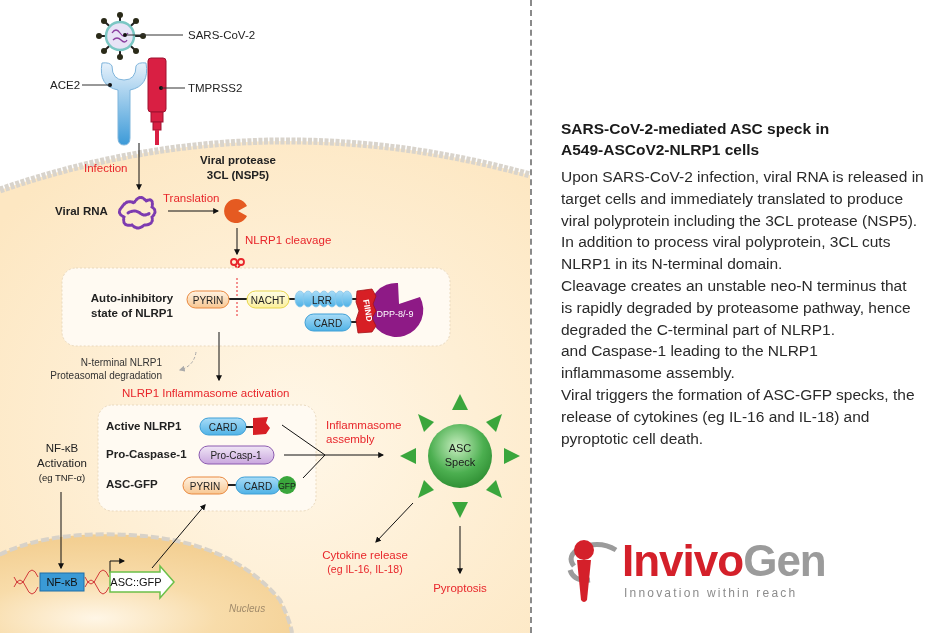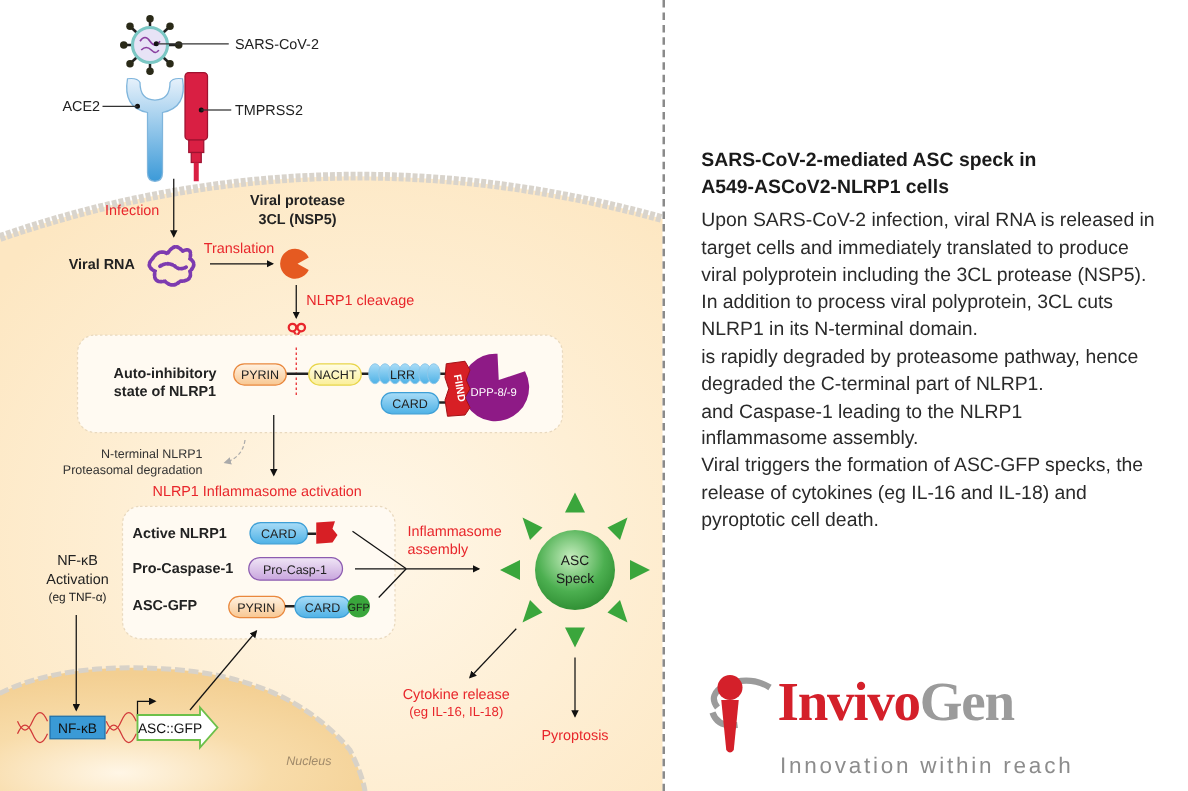--- a/index.html
+++ b/index.html
@@ -5,24 +5,24 @@
   html, body { margin:0; padding:0; }
   body { width:950px; height:633px; position:relative; overflow:hidden; background:#ffffff; font-family:"Liberation Sans", sans-serif; }
   #diagram { position:absolute; left:0; top:0; width:950px; height:633px; }
   .lbl { font-family:"Liberation Sans", sans-serif; }
   .txt-panel { position:absolute; left:561px; top:118px; width:380px; color:#222; }
   .txt-title { font-size:15.5px; font-weight:bold; line-height:21px; color:#1a1a1a; font-family:"Liberation Sans", sans-serif; }
   .txt-body { margin-top:6px; font-size:15.5px; line-height:21.8px; color:#2a2a2a; font-family:"Liberation Sans", sans-serif; }
   .txt-body div { white-space:nowrap; }
   .divider { position:absolute; left:530px; top:0; width:0; height:633px; border-left:2px dashed #8a8a8a; }
   .logo { position:absolute; left:560px; top:530px; width:260px; height:80px; }
-  .logo-word { position:absolute; left:62px; top:6px; font-size:44px; font-weight:bold; letter-spacing:-1px; font-family:Liberation Serif, serif; }
+  .logo-word { position:absolute; left:62px; top:6px; font-size:44px; font-weight:bold; letter-spacing:-1px; font-family:Liberation Sans, sans-serif; }
   .logo-word .a { color:#d4202a; }
   .logo-word .b { color:#9b9b9b; }
-  .logo-tag { position:absolute; left:64px; top:56px; font-size:18px; letter-spacing:2.2px; color:#8c8c8c; font-family:"Liberation Sans", sans-serif; white-space:nowrap;margin-top:16px; }
+  .logo-tag { position:absolute; left:64px; top:56px; font-size:12px; letter-spacing:2.2px; color:#8c8c8c; font-family:"Liberation Sans", sans-serif; white-space:nowrap; }
 </style>
 </head>
 <body>
 
 <svg id="diagram" viewBox="0 0 950 633" xmlns="http://www.w3.org/2000/svg">
   <defs>
     <radialGradient id="cellGrad" cx="0.55" cy="0.6" r="0.7">
       <stop offset="0" stop-color="#fff7e8"></stop>
       <stop offset="1" stop-color="#fde7c2"></stop>
     </radialGradient>
@@ -277,20 +277,21 @@
   <div class="txt-title">
     <div>SARS-CoV-2-mediated ASC speck in</div>
     <div>A549-ASCoV2-NLRP1 cells</div>
   </div>
   <div class="txt-body">
     <div>Upon SARS-CoV-2 infection, viral RNA is released in</div>
     <div>target cells and immediately translated to produce</div>
     <div>viral polyprotein including the 3CL protease (NSP5).</div>
     <div>In addition to process viral polyprotein, 3CL cuts</div>
     <div>NLRP1 in its N-terminal domain.</div>
+    <div>Cleavage creates an unstable neo-N terminus that</div>
     <div>is rapidly degraded by proteasome pathway, hence</div>
     <div>degraded the C-terminal part of NLRP1.</div>
     <div>and Caspase-1 leading to the NLRP1</div>
     <div>inflammasome assembly.</div>
     <div>Viral triggers the formation of ASC-GFP specks, the</div>
     <div>release of cytokines (eg IL-16 and IL-18) and</div>
     <div>pyroptotic cell death.</div>
   </div>
 </div>
 

